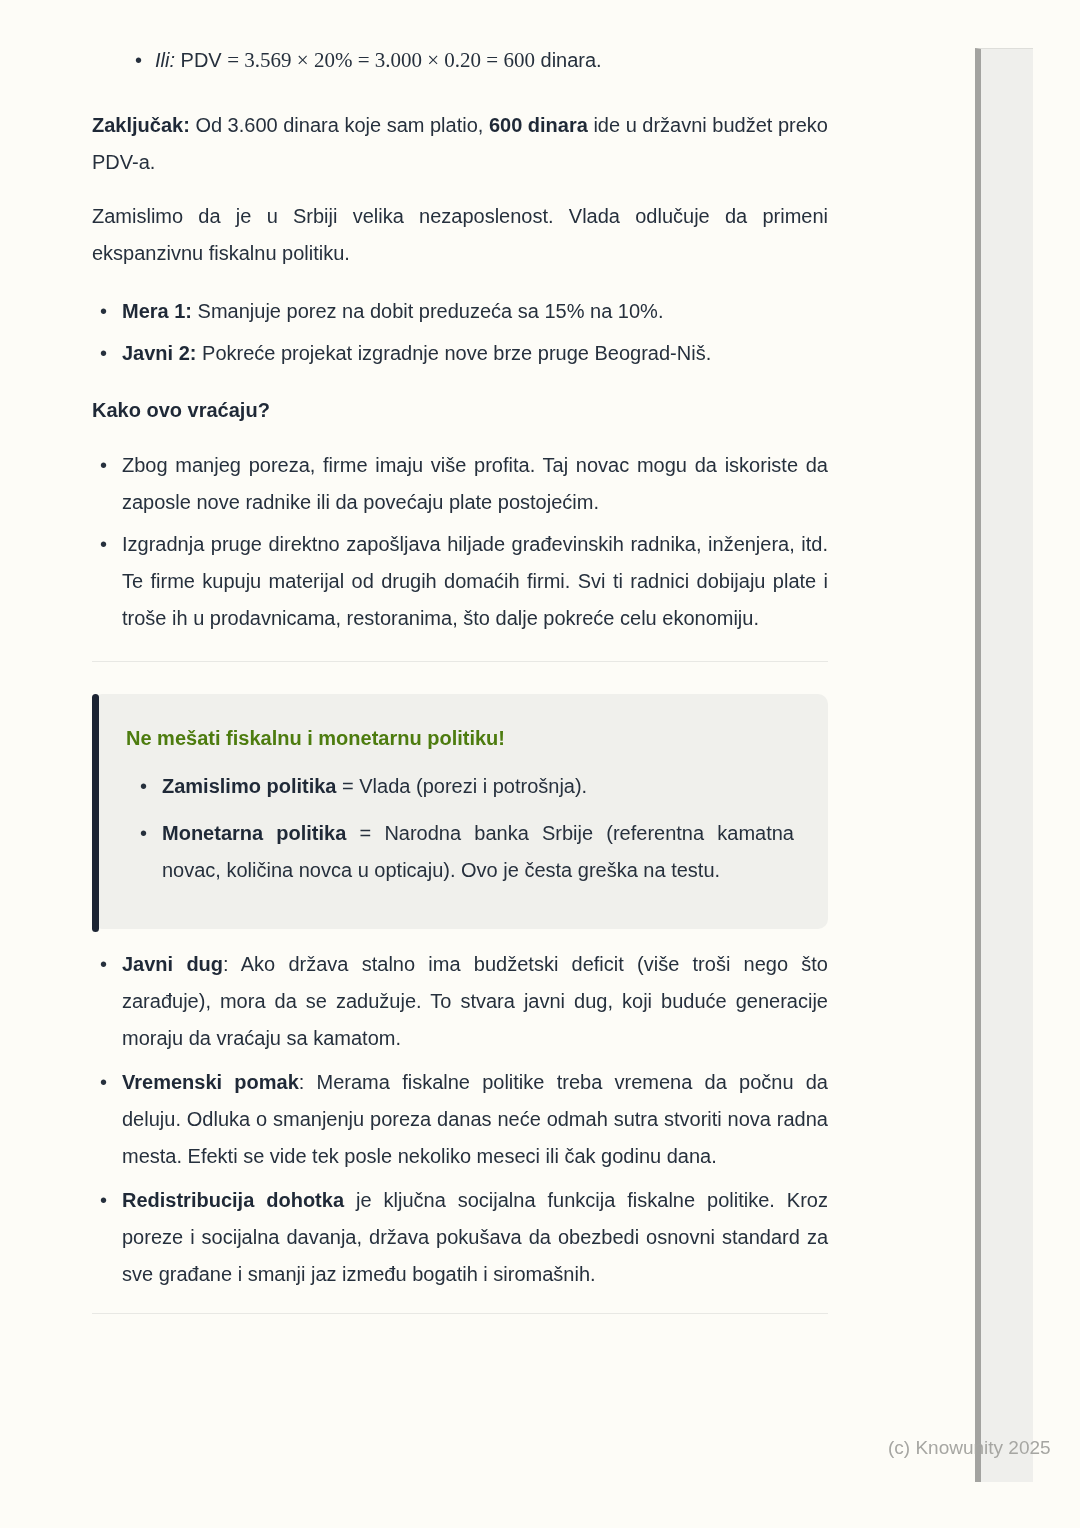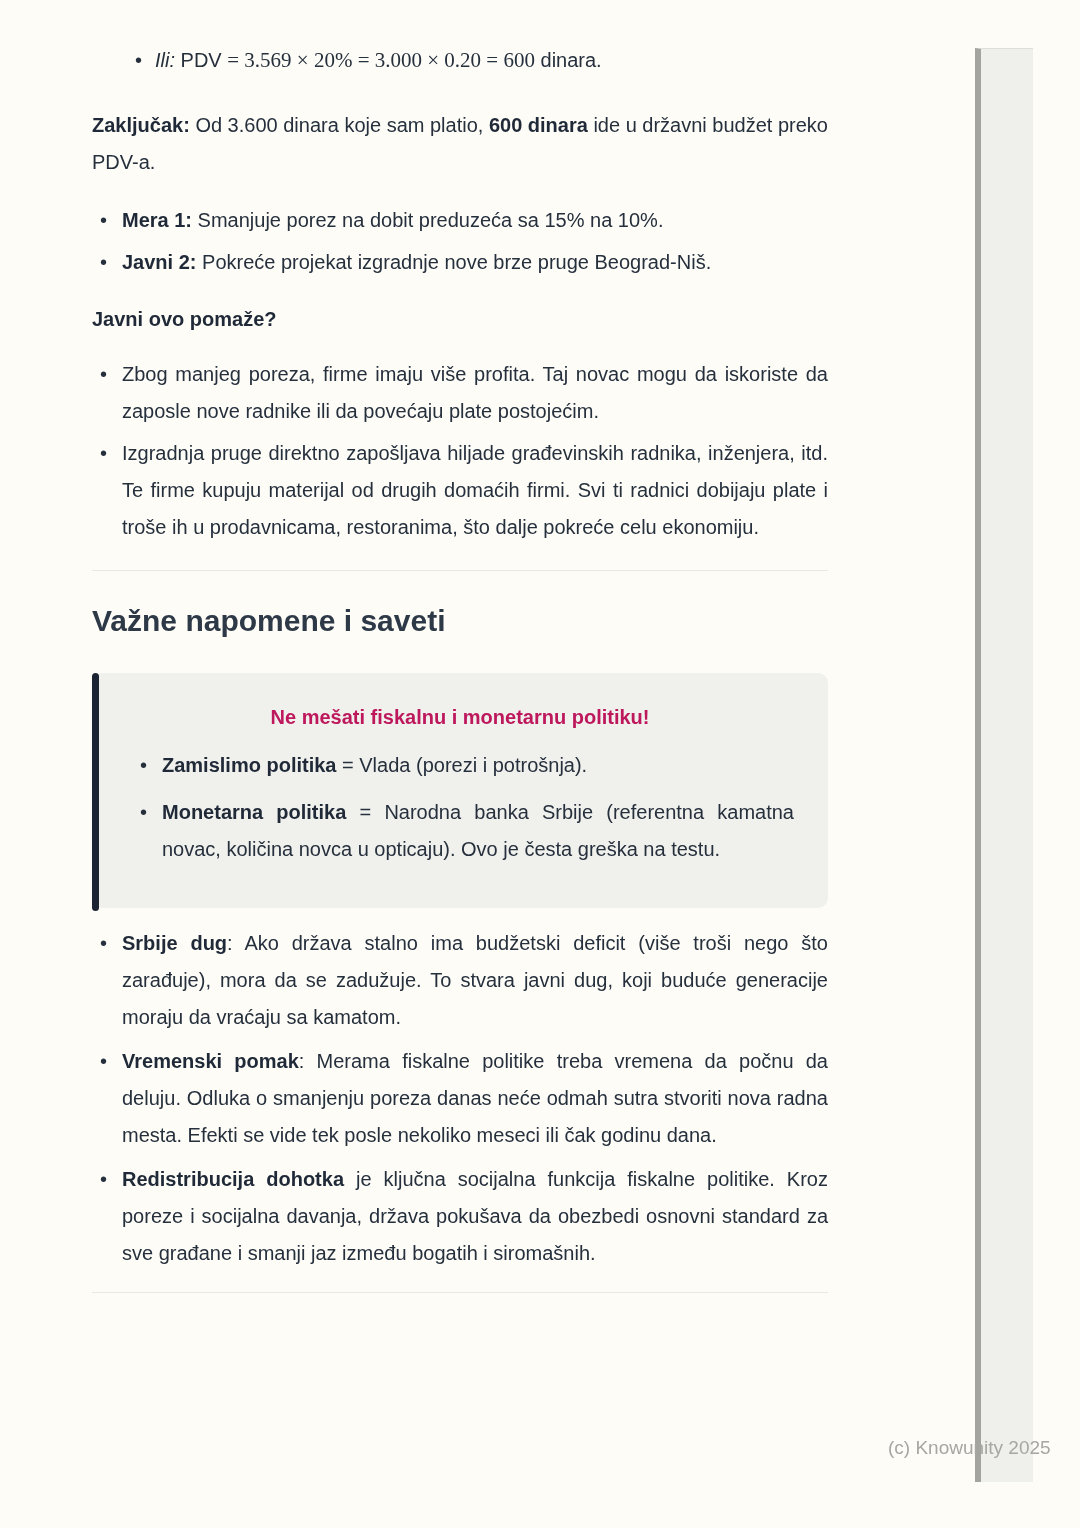--- a/index.html
+++ b/index.html
@@ -47,21 +47,21 @@
     margin-top:32px;
     background:#f0f0ec;
     border-radius:10px;
     padding:26px 34px 30px 34px;
     box-sizing:border-box;
   }
   .callout-bar{
     position:absolute;left:0;top:0;bottom:-3px;width:7px;
     background:#1c2433;border-radius:5px;
   }
-  .callout-title{font-weight:700;color:#be185d;text-align:center;}
+  .callout-title{font-weight:700;color:#4d7c0f;text-align:left;}
   .callout ul{margin-top:11px;padding-left:14px;}
   .callout li{margin-bottom:10px;}
   .ul-final{margin-top:17px;padding-left:8px;}
   .ul-final li{margin-bottom:7px;}
   .divider-2{margin-top:20px;}
   .footer{
     position:absolute;left:888px;top:1437px;
     font-size:19px;line-height:22px;color:#a6a6a2;
     z-index:3;white-space:nowrap;
   }
@@ -84,68 +84,68 @@
     <ul class="intro-list">
       <li>
         <span class="marker">•</span>
         <span class="li-text"><span class="it">Ili:</span><span> PDV </span><span class="math">= 3.569 × 20% = 3.000 × 0.20 = 600</span><span> dinara.</span></span>
       </li>
     </ul>
 
     <p class="p-zakljucak"><b>Zaključak:</b><span> Od 3.600 dinara koje sam platio, </span><b>600 dinara</b><span> ide u državni budžet preko PDV-a.</span></p>
 
 
+    <p class="p-zamislimo">Zamislimo da je u Srbiji velika nezaposlenost. Vlada odlučuje da primeni ekspanzivnu fiskalnu politiku.</p>
 
     <ul class="ul-mere">
       <li>
         <span class="marker">•</span>
         <span class="li-text"><b>Mera 1:</b><span> Smanjuje porez na dobit preduzeća sa 15% na 10%.</span></span>
       </li>
       <li>
         <span class="marker">•</span>
         <span class="li-text"><b>Javni 2:</b><span> Pokreće projekat izgradnje nove brze pruge Beograd-Niš.</span></span>
       </li>
     </ul>
 
-    <p class="h-kako">Javni ovo pomaže?</p>
+    <p class="h-kako">Kako ovo vraćaju?</p>
 
     <ul class="ul-kako">
       <li>
         <span class="marker">•</span>
         <span class="li-text">Zbog manjeg poreza, firme imaju više profita. Taj novac mogu da iskoriste da zaposle nove radnike ili da povećaju plate postojećim.</span>
       </li>
       <li>
         <span class="marker">•</span>
         <span class="li-text">Izgradnja pruge direktno zapošljava hiljade građevinskih radnika, inženjera, itd. Te firme kupuju materijal od drugih domaćih firmi. Svi ti radnici dobijaju plate i troše ih u prodavnicama, restoranima, što dalje pokreće celu ekonomiju.</span>
       </li>
     </ul>
 
     <hr class="divider divider-1">
 
-    <h1 class="h-section">Važne napomene i saveti</h1>
 
     <div class="callout">
       <span class="callout-bar"></span>
       <p class="callout-title">Ne mešati fiskalnu i monetarnu politiku!</p>
       <ul>
         <li>
           <span class="marker">•</span>
           <span class="li-text"><b>Zamislimo politika</b><span> = Vlada (porezi i potrošnja).</span></span>
         </li>
         <li>
           <span class="marker">•</span>
           <span class="li-text"><b>Monetarna politika</b><span> = Narodna banka Srbije (referentna kamatna novac, količina novca u opticaju). Ovo je česta greška na testu.</span></span>
         </li>
       </ul>
     </div>
 
     <ul class="ul-final">
       <li>
         <span class="marker">•</span>
-        <span class="li-text"><b>Srbije dug</b><span>: Ako država stalno ima budžetski deficit (više troši nego što zarađuje), mora da se zadužuje. To stvara javni dug, koji buduće generacije moraju da vraćaju sa kamatom.</span></span>
+        <span class="li-text"><b>Javni dug</b><span>: Ako država stalno ima budžetski deficit (više troši nego što zarađuje), mora da se zadužuje. To stvara javni dug, koji buduće generacije moraju da vraćaju sa kamatom.</span></span>
       </li>
       <li>
         <span class="marker">•</span>
         <span class="li-text"><b>Vremenski pomak</b><span>: Merama fiskalne politike treba vremena da počnu da deluju. Odluka o smanjenju poreza danas neće odmah sutra stvoriti nova radna mesta. Efekti se vide tek posle nekoliko meseci ili čak godinu dana.</span></span>
       </li>
       <li>
         <span class="marker">•</span>
         <span class="li-text"><b>Redistribucija dohotka</b><span> je ključna socijalna funkcija fiskalne politike. Kroz poreze i socijalna davanja, država pokušava da obezbedi osnovni standard za sve građane i smanji jaz između bogatih i siromašnih.</span></span>
       </li>
     </ul>

